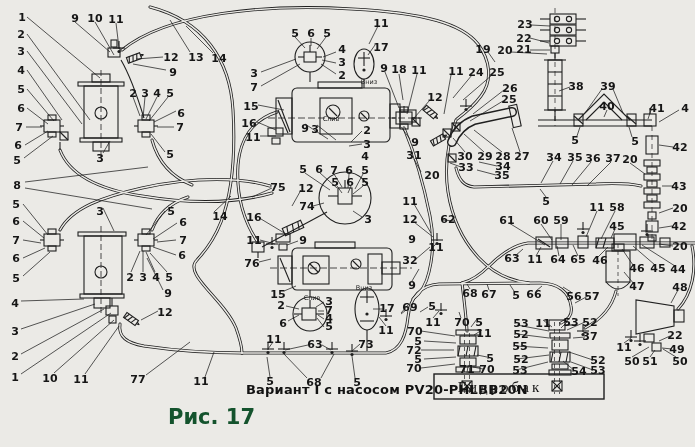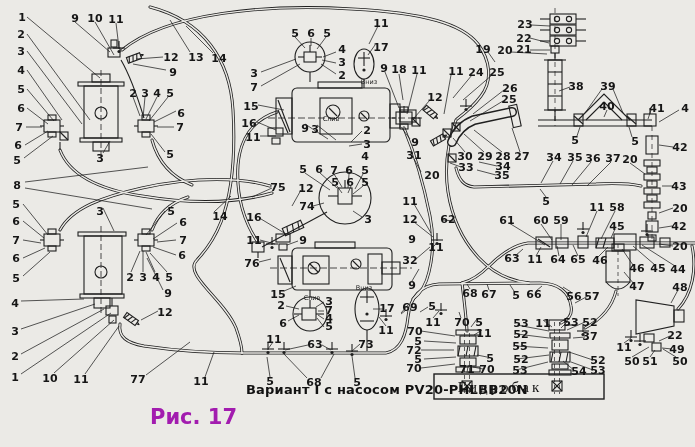--- a/index.html
+++ b/index.html
@@ -2,21 +2,21 @@
 <html><head>
 <meta charset="utf-8">
 <style>
   html,body{margin:0;padding:0;background:#d8d8d4;}
   .screen{position:relative;width:695px;height:447px;background:#ebeae6;overflow:hidden;
           font-family:"DejaVu Sans",sans-serif;}
   .screen svg{position:absolute;left:0;top:0;}
   .callout{font-family:"DejaVu Sans",sans-serif;font-weight:bold;font-size:11px;fill:#161616;text-anchor:middle;}
   .port-label{font-family:"DejaVu Sans",sans-serif;font-size:6.5px;fill:#242424;text-anchor:middle;}
   .tank-text{font-family:"Liberation Serif",serif;font-size:15px;letter-spacing:3px;fill:#161616;text-anchor:middle;}
-  .fig-label{position:absolute;left:150px;top:405px;font:bold 21px "DejaVu Sans",sans-serif;color:#a21caf;}
+  .fig-label{position:absolute;left:168px;top:405px;font:bold 21px "DejaVu Sans",sans-serif;color:#14532d;}
   .caption{position:absolute;left:246px;top:383px;font:bold 13px "DejaVu Sans",sans-serif;
            color:#121212;line-height:13.5px;letter-spacing:.2px;white-space:nowrap;}
 </style>
 </head>
 <body>
 
 <div class="screen">
 <svg id="schematic" width="695" height="447" viewBox="0 0 695 447">
   <defs>
     <path id="h1" d="M122 50 C168 12 268 4 352 9 C426 13 462 24 478 44 C490 60 493 80 481 96 C473 107 465 113 457 119"></path>

